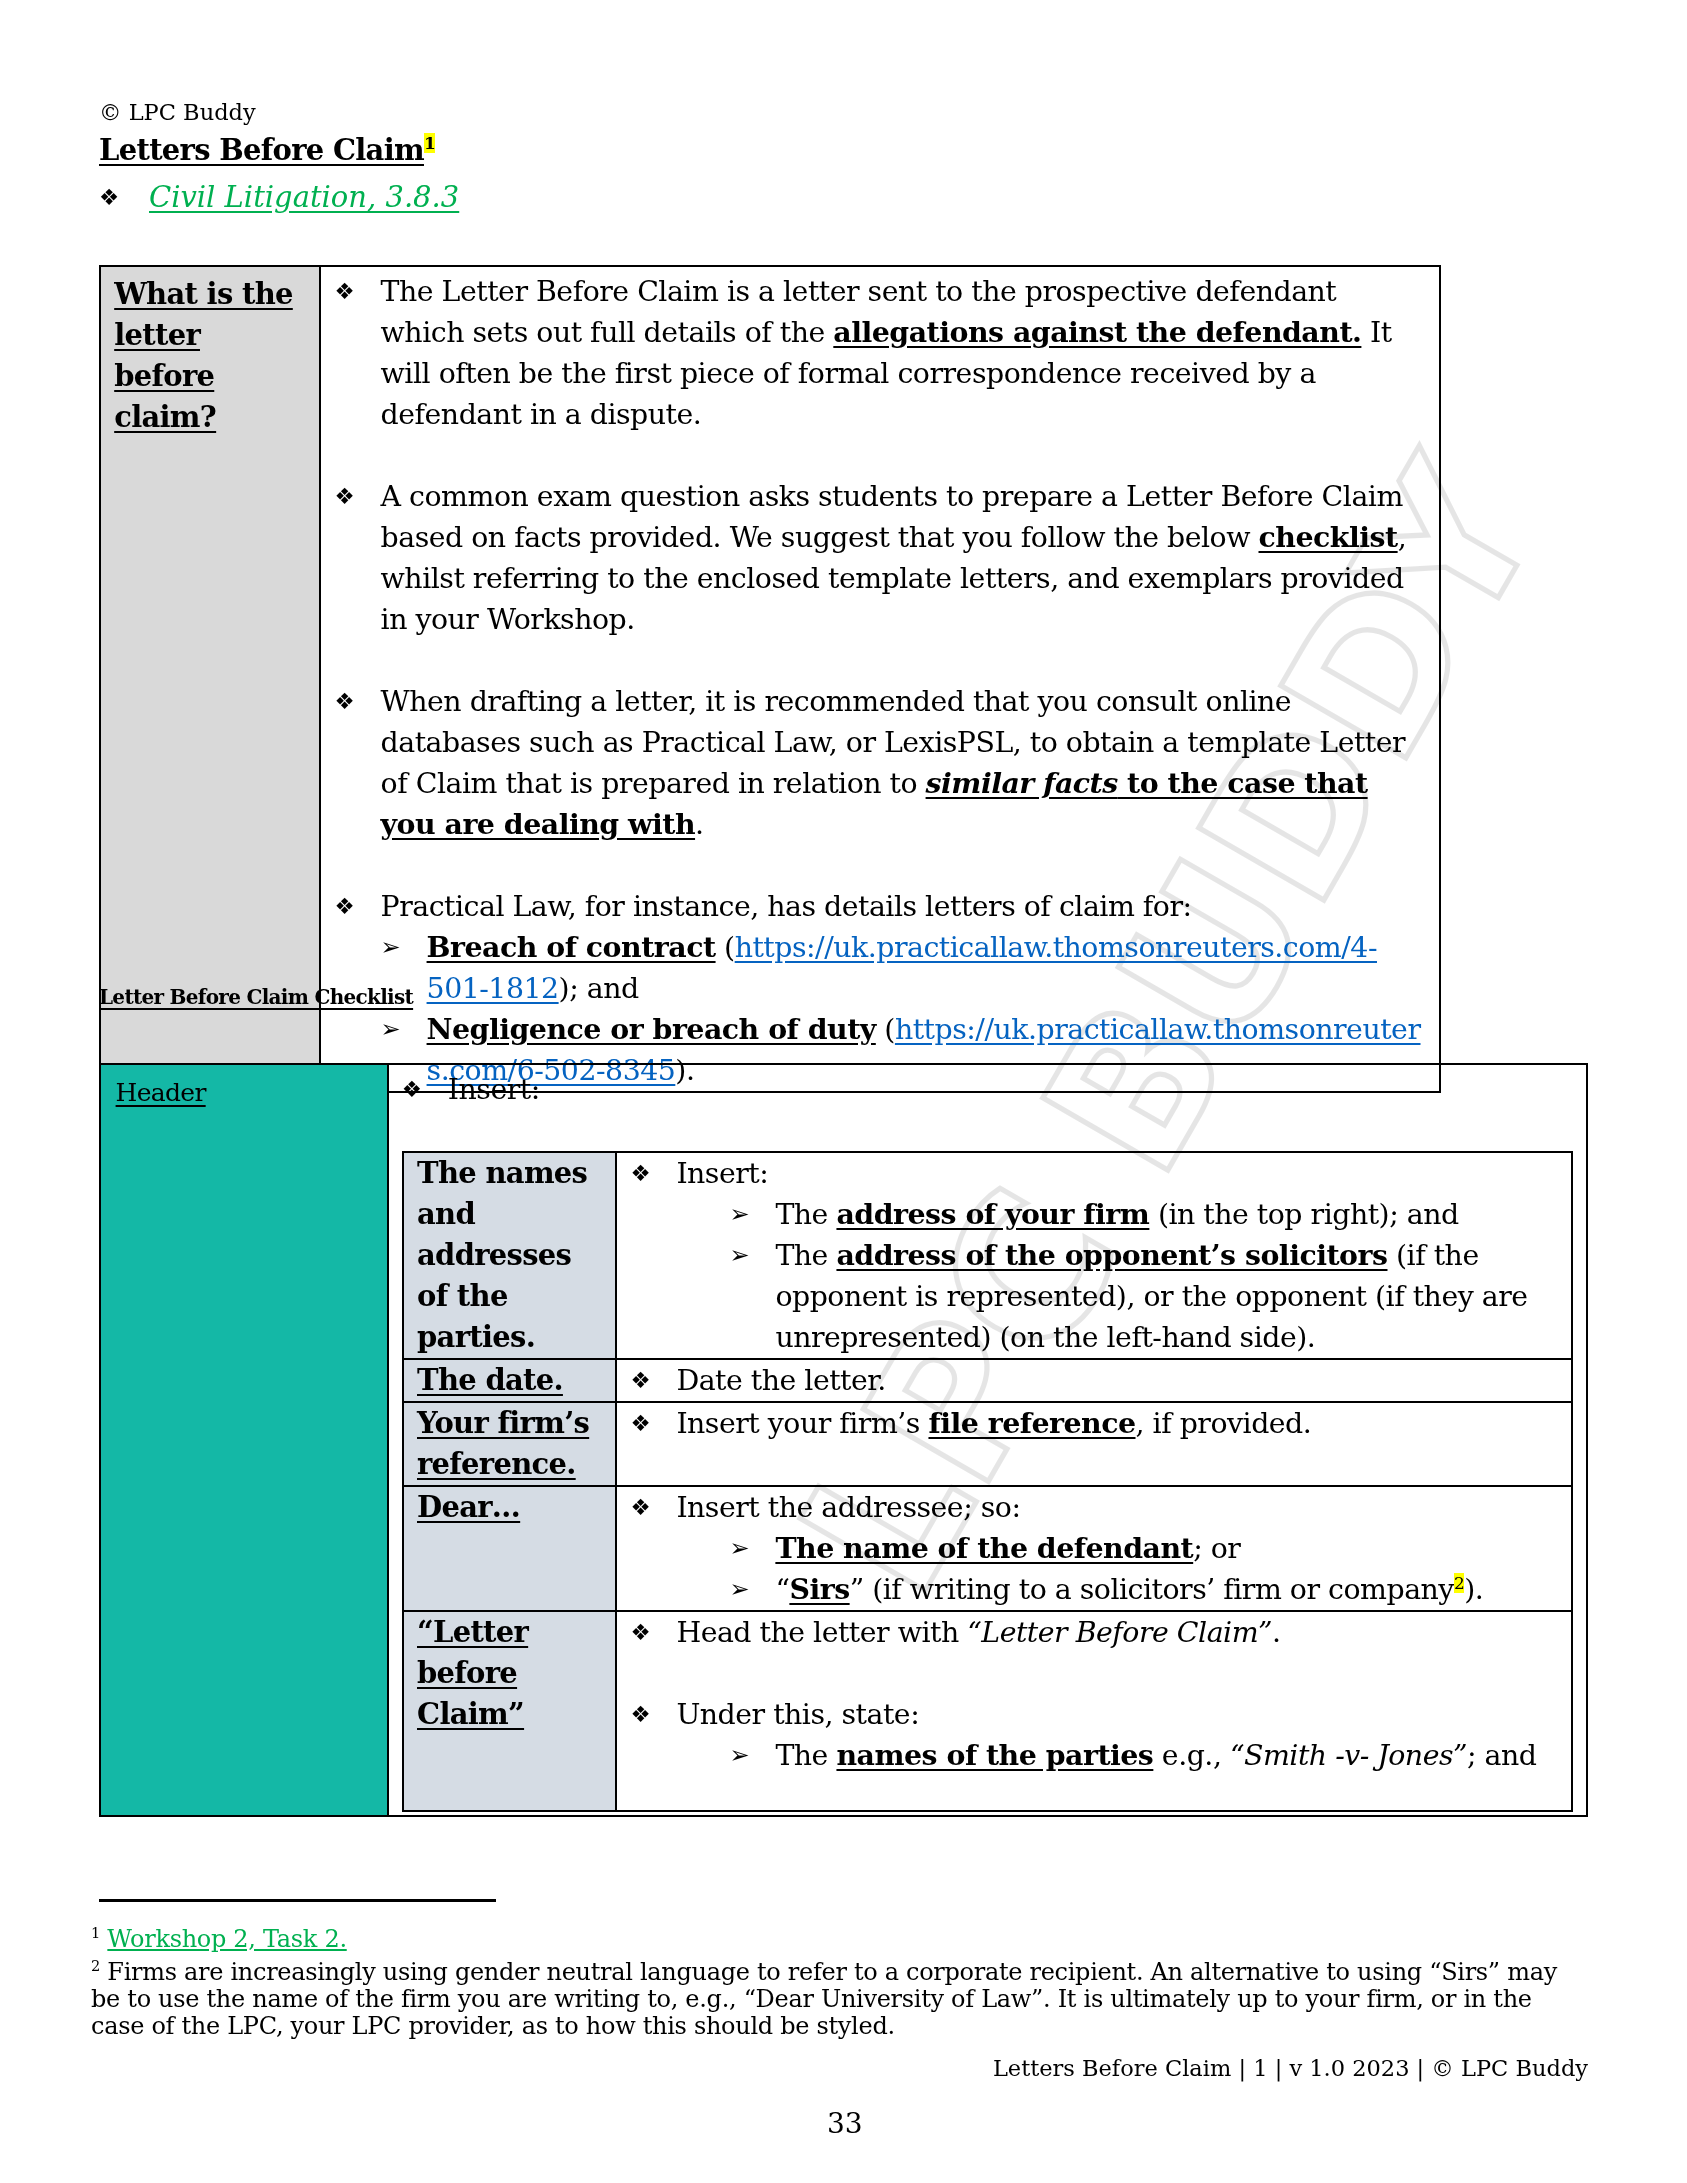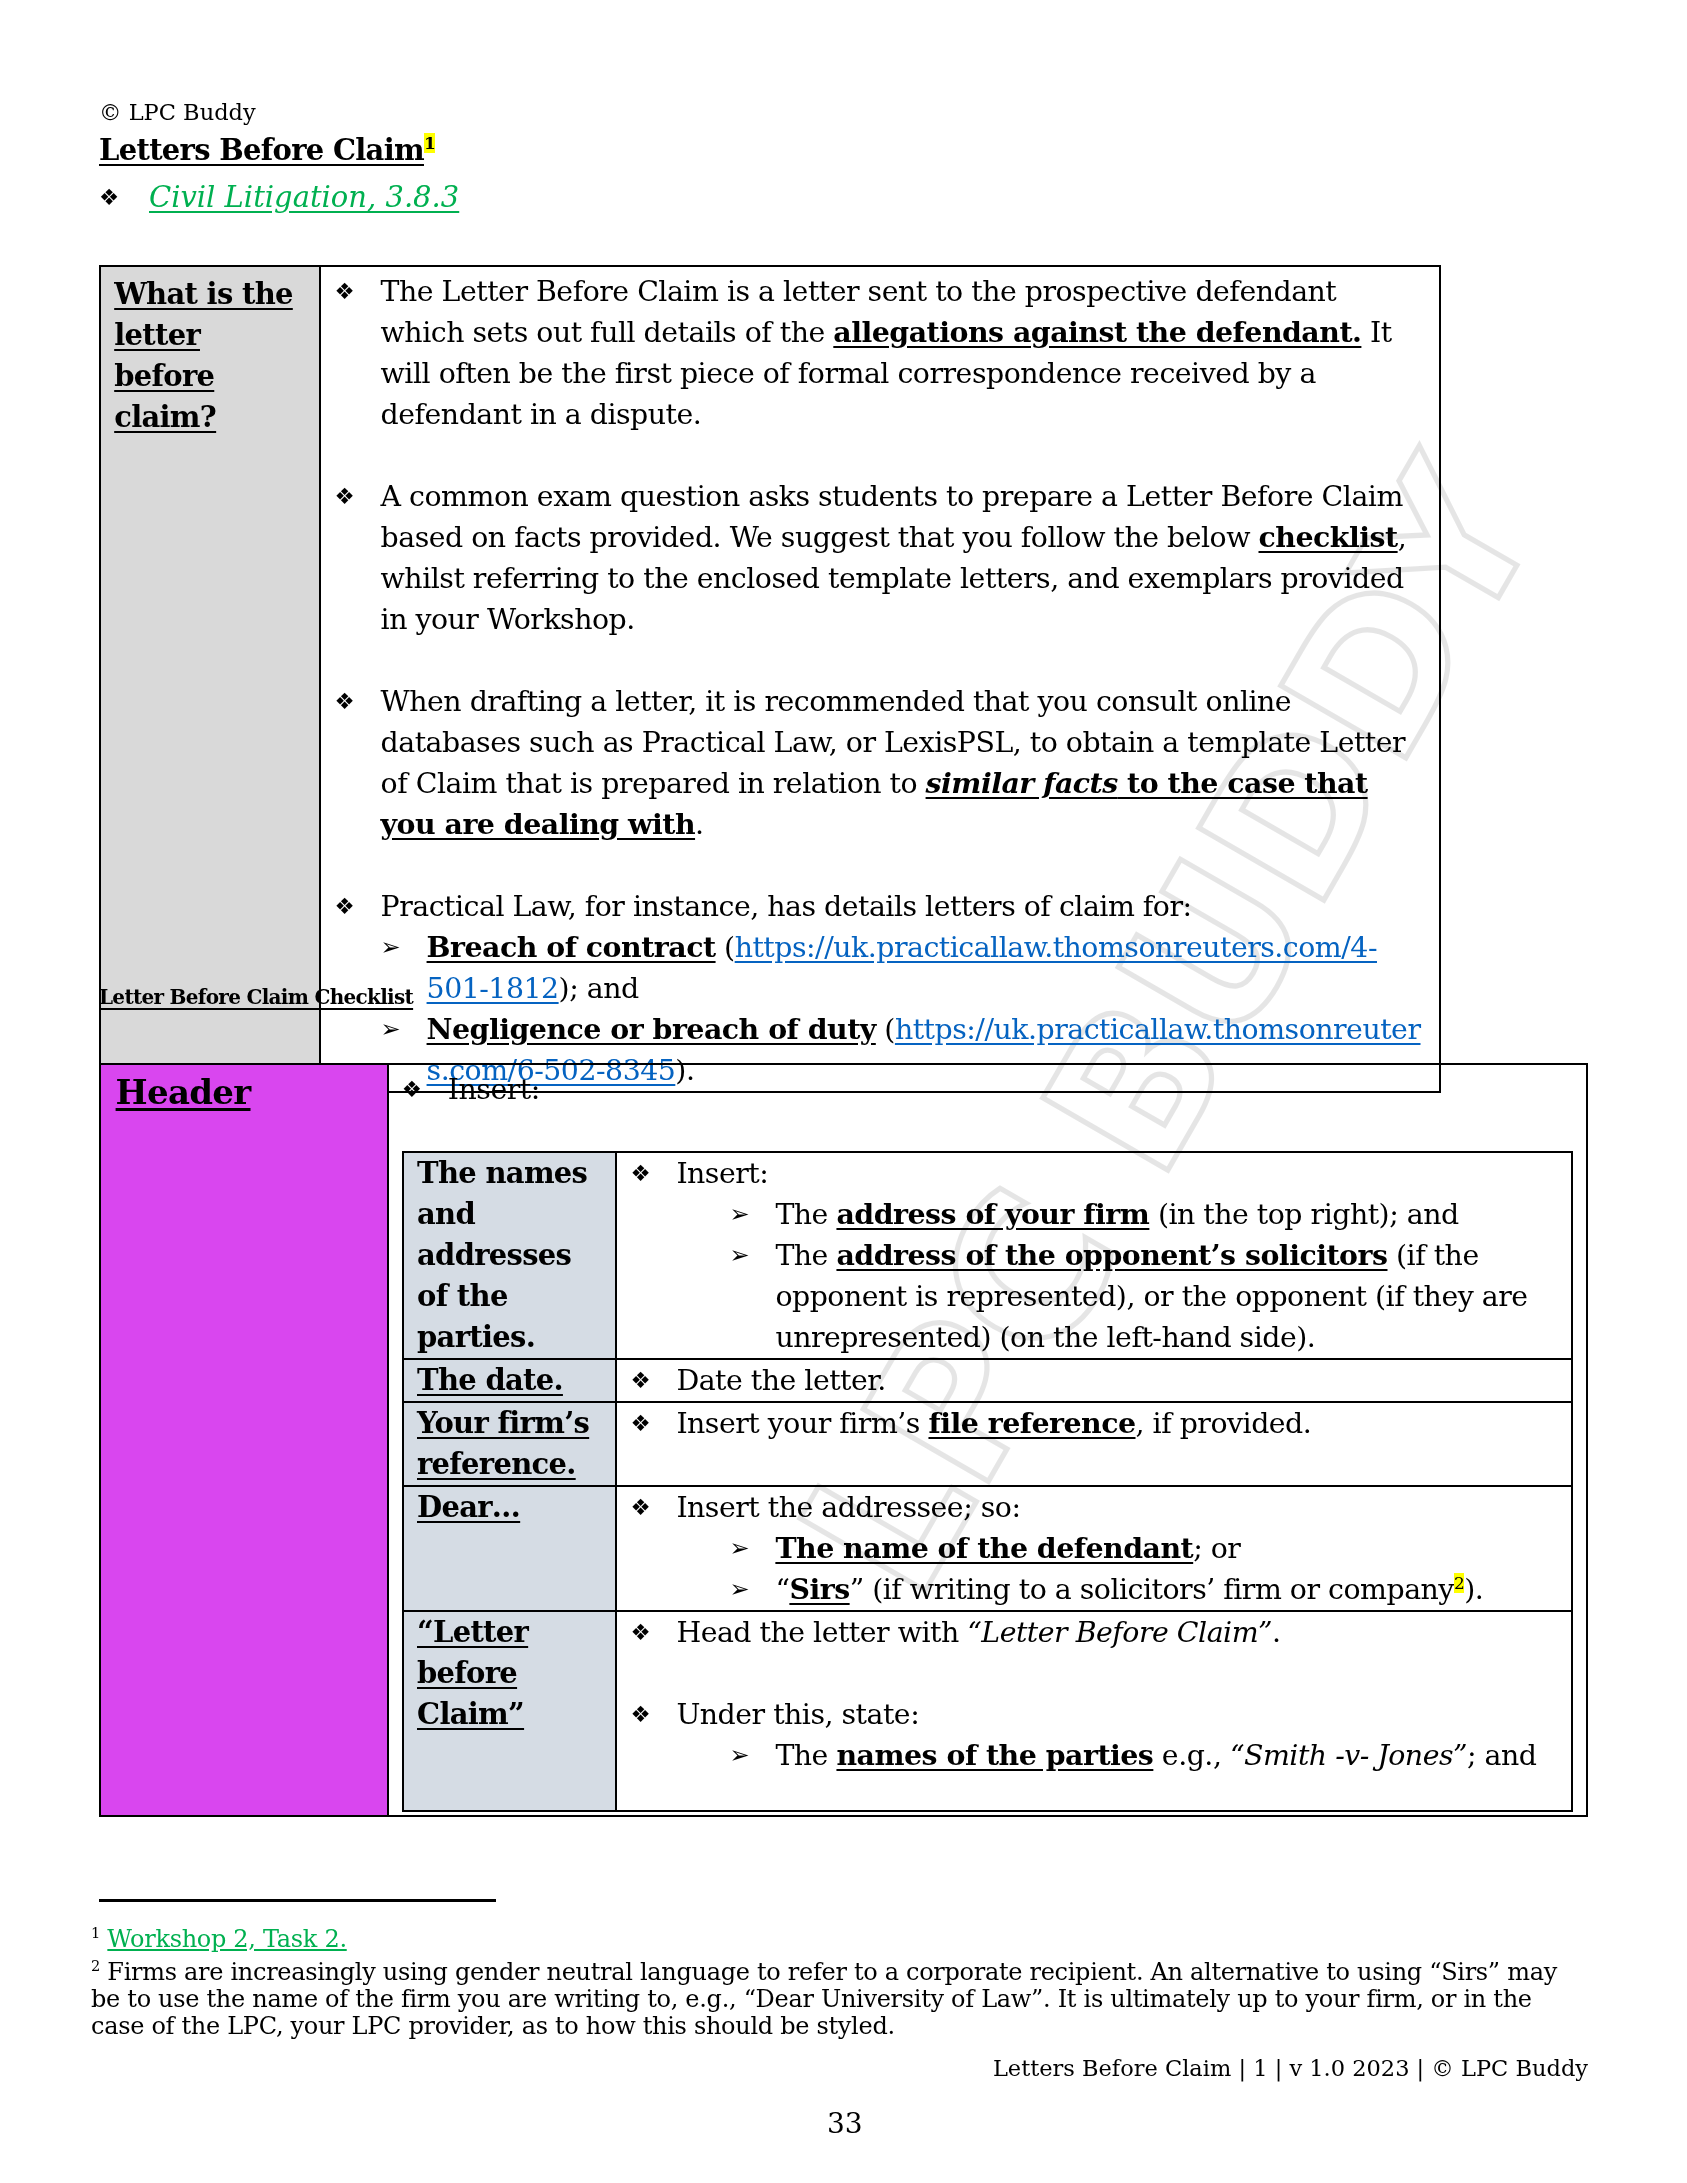--- a/index.html
+++ b/index.html
@@ -29,21 +29,21 @@
   .sub .mk { flex:0 0 46px; font-size:24px; }
   .b { font-weight:bold; text-decoration:underline; text-underline-offset:4px; }
   .bi { font-weight:bold; font-style:italic; text-decoration:underline; text-underline-offset:4px; }
   .blue { color:#0563c1; text-decoration:underline; text-underline-offset:4px; }
   .i { font-style:italic; }
 
   .h2 { left:99px; top:979px; font-size:20px; font-weight:bold; line-height:37px; letter-spacing:-0.7px; text-decoration:underline; text-underline-offset:4px; }
 
   .t2 { left:99px; top:1063px; width:1489px; height:754px; }
   .t2 > tbody > tr > td { border:2px solid #000; }
-  .t2 .lab { width:258px; background:#d946ef; padding:6.6px 14.6px; font-size:34px; font-weight:bold; line-height:41px; letter-spacing:-0.7px; }
+  .t2 .lab { width:258px; background:#14b8a6; padding:6.6px 14.6px; font-size:25px; font-weight:normal; line-height:41px; letter-spacing:-0.7px; }
   .t2 .cell { padding:4px 13.2px 0 13.2px; font-size:28.4px; line-height:41px; letter-spacing:-0.5px; }
   .inner { width:1171px; margin-top:41px; }
   .inner td { border:2px solid #000; }
   .inner .ilab { width:185px; background:#d5dce4; padding:0 13.2px; font-size:29px; font-weight:bold; line-height:41px; letter-spacing:-0.7px; }
   .inner .ibody { padding:0 13.2px; font-size:28.4px; line-height:41px; letter-spacing:-0.5px; }
   .inner .bul { margin-bottom:0; }
   .indent1 { padding-left:99px; }
   .gap { height:26.5px; }
 
   .watermark { left:543px; top:913px; font-family:"DejaVu Sans",sans-serif; font-weight:bold; font-size:198px;

